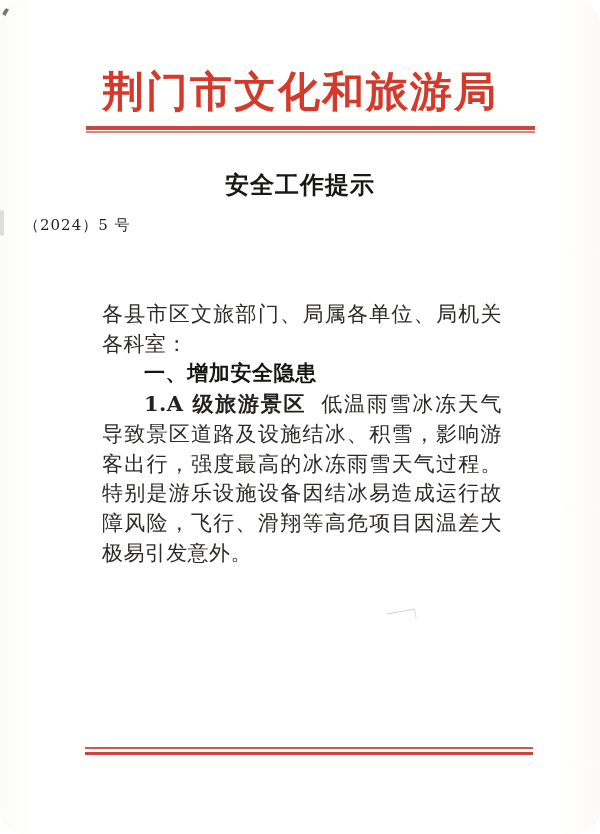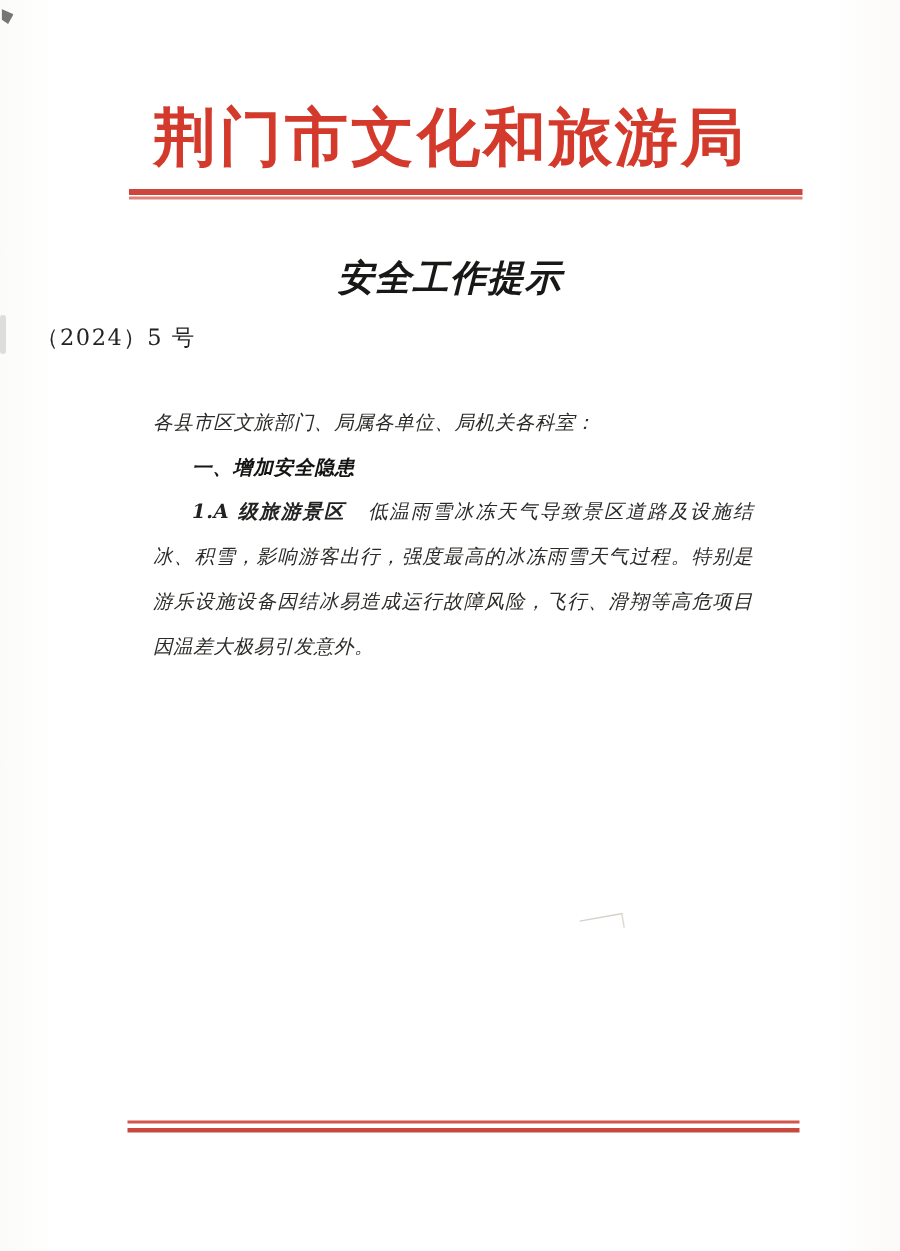--- a/index.html
+++ b/index.html
@@ -9,20 +9,21 @@
   }
   .page {
     position: relative;
     width: 600px;
     height: 834px;
     margin: 0;
     overflow: hidden;
     background: linear-gradient(90deg, #fbfbf9 0%, #ffffff 6%, #ffffff 93%, #fbfaf8 100%);
     font-family: "DejaVu Serif", "Liberation Serif", serif;
     color: #2f2e2c;
+    border-radius: 24px;
   }
 
   
   .agency {
     position: absolute;
     top: 64px;
     left: 0;
     width: 100%;
     text-align: center;
     font-size: 42px;
@@ -47,46 +48,44 @@
     position: absolute;
     top: 169px;
     left: 0;
     width: 100%;
     text-align: center;
     font-size: 24px;
     font-weight: 700;
     color: #181817;
     letter-spacing: 1px;
     font-family: "DejaVu Sans", "Liberation Sans", sans-serif;
-    font-style: italic;
   }
   .doc-num {
     position: absolute;
     top: 216px;
     left: 0;
     width: 100%;
     text-align: left;
     font-size: 15px;
     color: #232322;
     letter-spacing: 1px;
     margin-left: 24px;
   }
 
   
   .body-block {
     position: absolute;
-    top: 268px;
+    top: 300px;
     left: 102px;
     width: 400px;
-    font-size: 13px;
+    font-size: 21px;
     line-height: 29.7px;
     letter-spacing: 0.4px;
     text-align: justify;
     color: #2c2b29;
-    font-style: italic;
   }
   .body-block p { margin: 0; }
   .para { text-indent: 2em; }
   .heading {
     font-weight: 700;
     color: #141413;
     font-family: "DejaVu Sans", "Liberation Sans", sans-serif;
     letter-spacing: 0.6px;
   }
   .item-label {

